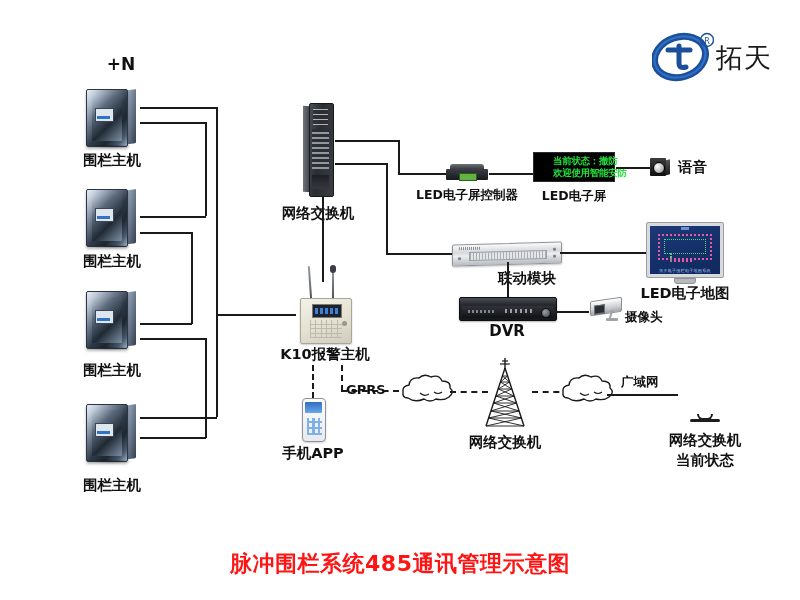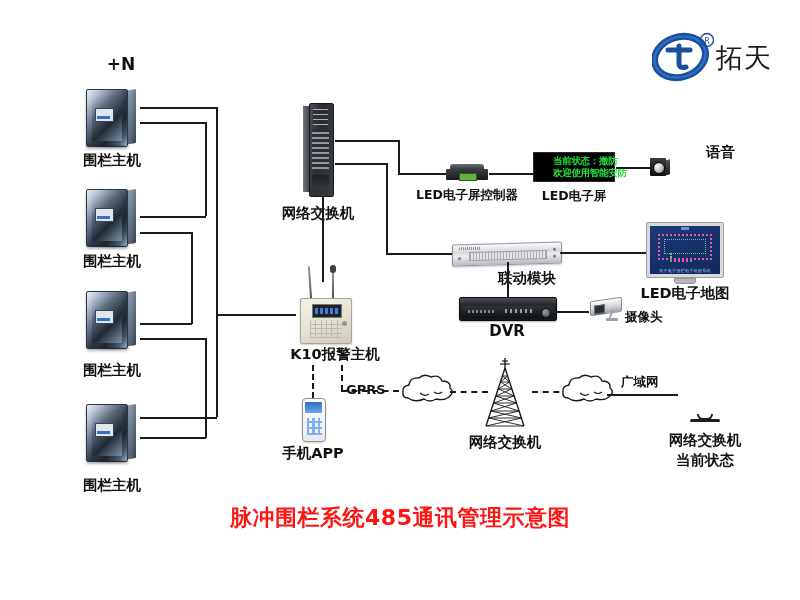--- a/index.html
+++ b/index.html
@@ -598,21 +598,21 @@
   </div>
   <div class="lbl lbl-sm center" style="left:574px; top:189px;">LED电子屏</div>
 
   <div class="wire wire-h" style="left:616px; top:167px; width:35px;"></div>
 
   <div class="speaker" style="left:650px; top:158px;">
     <div class="sp-side"></div>
     <div class="sp-body"></div>
     <div class="sp-cone"></div>
   </div>
-  <div class="lbl lbl-cn" style="left:678px; top:144px;margin-left:28px;">语音</div>
+  <div class="lbl lbl-cn" style="left:678px; top:159px;">语音</div>
 
   <div class="linkmod" style="left:452px; top:243px;">
     <div class="lm-text"></div>
     <div class="lm-strip"></div>
     <div class="lm-dot" style="left:5px; top:12px;"></div>
     <div class="lm-dot" style="left:100px; top:5px;"></div>
     <div class="lm-dot" style="left:100px; top:12px;"></div>
   </div>
   <div class="lbl lbl-cn center" style="left:527px; top:270px;">联动模块</div>
 
@@ -657,21 +657,21 @@
     <div class="k10-ant1"></div>
     <div class="k10-ant2"></div>
     <div class="k10-box">
       <div class="k10-lcd">
           <span></span>
         </div>
       <div class="k10-keys"></div>
       <div class="k10-logo"></div>
     </div>
   </div>
-  <div class="lbl lbl-cn center" style="left:335px; top:346px;">K10报警主机</div>
+  <div class="lbl lbl-cn center" style="left:325px; top:346px;">K10报警主机</div>
 
   <div class="dash-v" style="left:312px; top:365px; height:42px;"></div>
   <div class="dash-v" style="left:341px; top:365px; height:26px;"></div>
   <div class="dash-h" style="left:341px; top:390px; width:58px;"></div>
   <div class="lbl lbl-sm" style="left:346px; top:383px; font-size:13px;">GPRS</div>
 
   <div class="phone" style="left:302px; top:398px;">
     <div class="ph-screen"></div>
     <div class="ph-keys"></div>
   </div>
@@ -739,15 +739,15 @@
   <div class="wire wire-h" style="left:607px; top:394px; width:71px;"></div>
   <div class="lbl lbl-sm" style="left:621px; top:375px;">广域网</div>
 
   <div class="cpmon" style="left:676px; top:376px;">
     <div class="cp-neck"></div>
     <div class="cp-base"></div>
   </div>
   <div class="lbl lbl-cn center" style="left:705px; top:432px;">网络交换机</div>
   <div class="lbl lbl-cn center" style="left:705px; top:452px;">当前状态</div>
 
-  <div class="title" style="top:503px;">脉冲围栏系统485通讯管理示意图</div>
+  <div class="title" style="top:549px;">脉冲围栏系统485通讯管理示意图</div>
 
 </div>
 
 </body></html>

